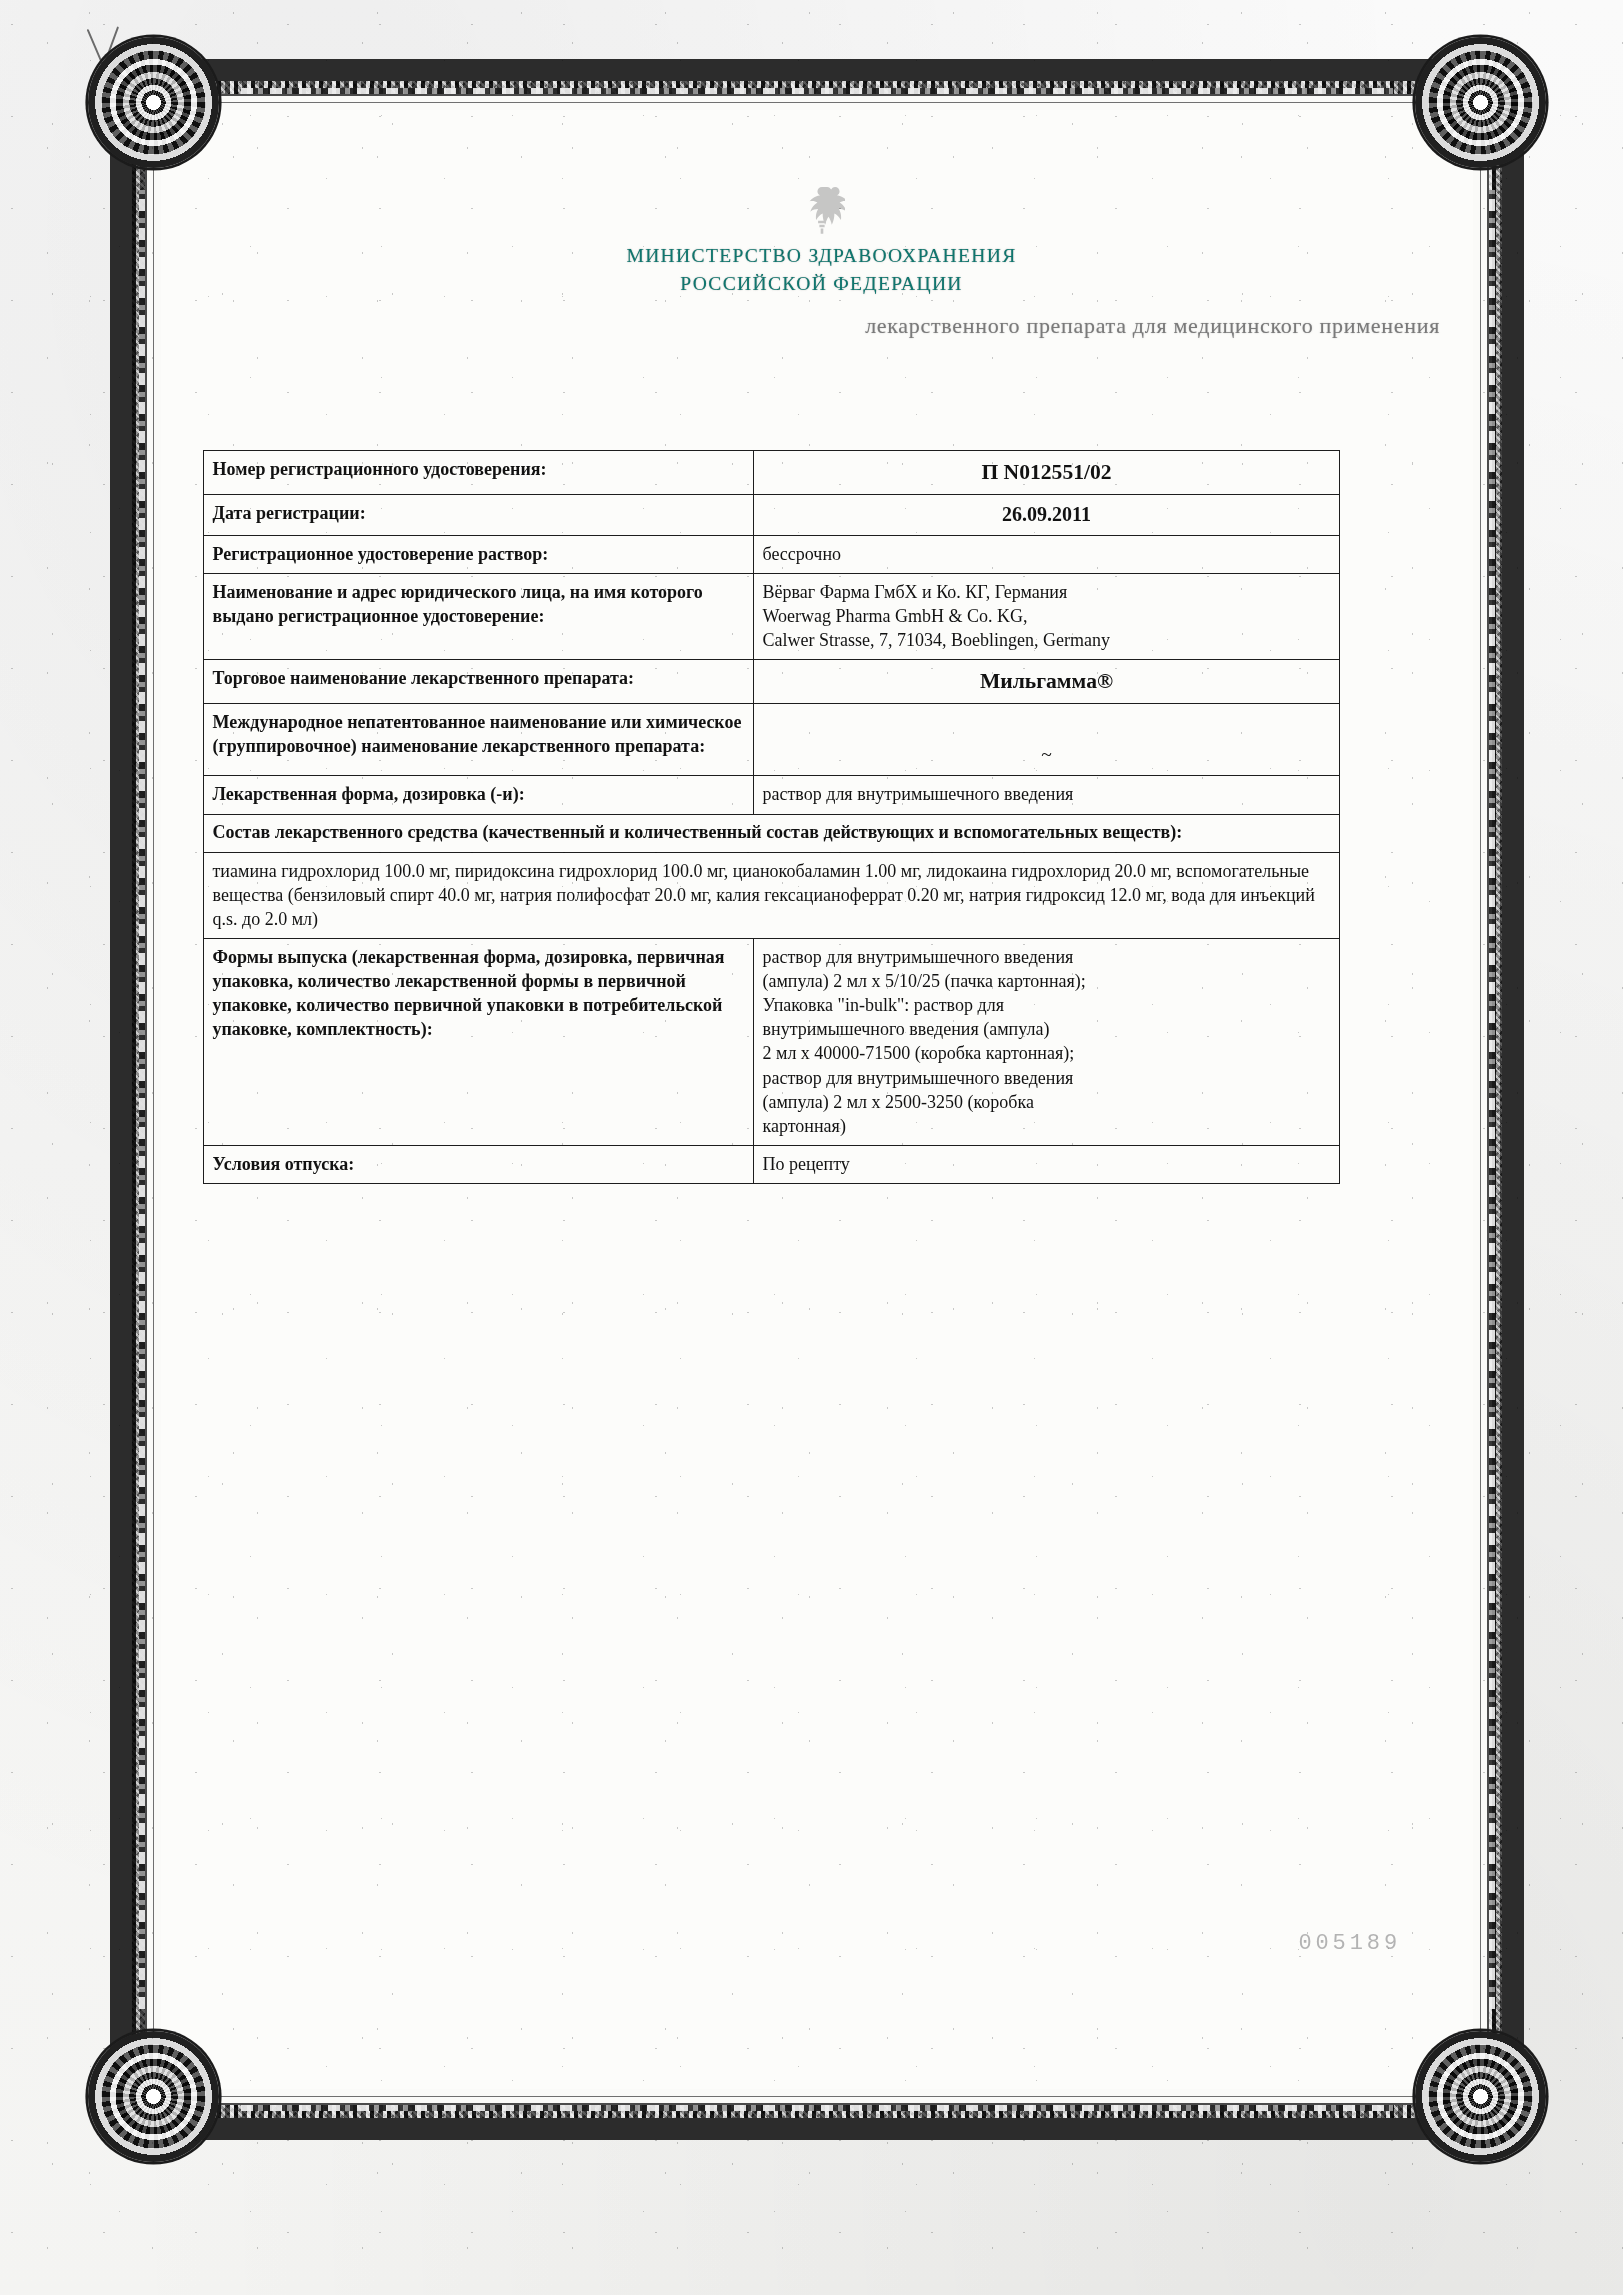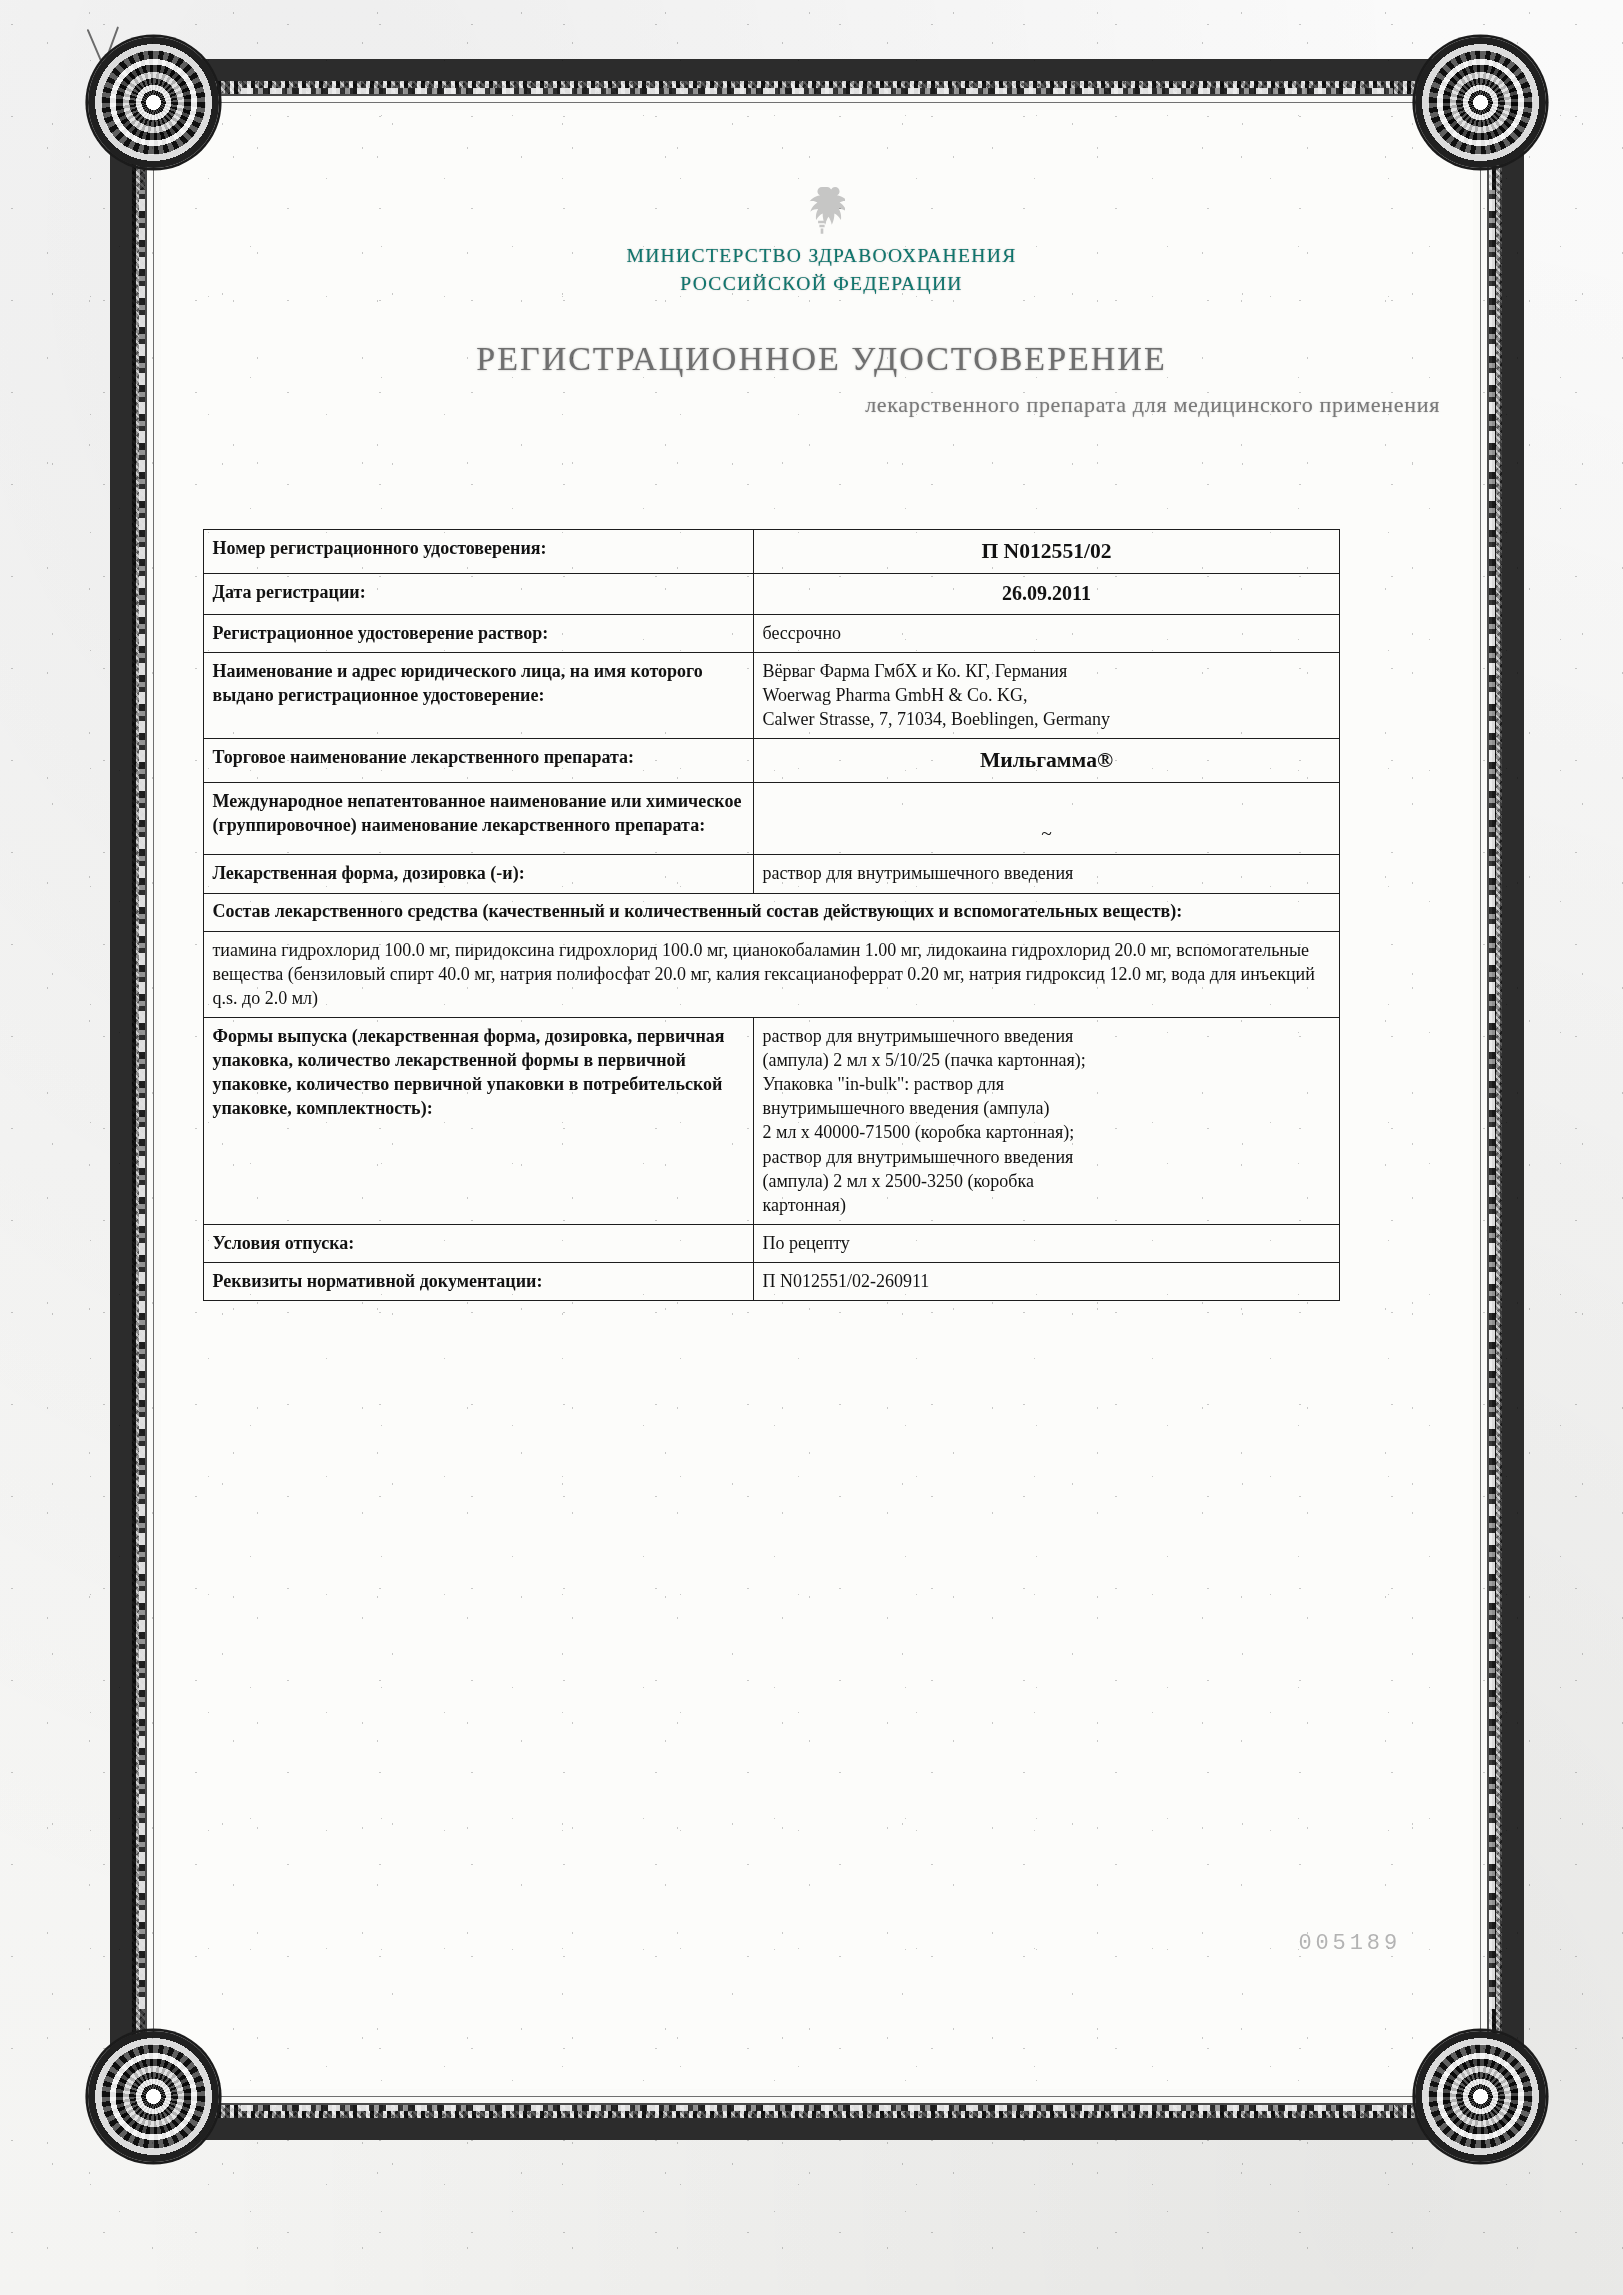--- a/index.html
+++ b/index.html
@@ -349,21 +349,20 @@
           <path d="M29 58 h12 v4 h-12z M31 64 h8 v4 h-8z M33 70 h4 v8 h-4z"></path>
         </g>
       </svg>
     </div>
 
     <div class="ministry">
       <div>МИНИСТЕРСТВО ЗДРАВООХРАНЕНИЯ</div>
       <div>РОССИЙСКОЙ ФЕДЕРАЦИИ</div>
     </div>
 
-    <div class="doc-title">РЕГИСТРАЦИОННОЕ УДОСТОВЕРЕНИЕ</div>
     <div class="doc-subtitle">лекарственного препарата для медицинского применения</div>
 
     <table class="reg">
       <colgroup>
           <col style="width:550px">
           <col style="width:586px">
         </colgroup>
       <tbody>
         <tr>
           <td class="lbl">Номер регистрационного удостоверения:</td>
@@ -413,24 +412,20 @@
             <div>2 мл х 40000-71500 (коробка картонная);</div>
             <div>раствор для внутримышечного введения</div>
             <div>(ампула) 2 мл х 2500-3250 (коробка</div>
             <div>картонная)</div>
           </td>
         </tr>
         <tr>
           <td class="lbl">Условия отпуска:</td>
           <td class="val">По рецепту</td>
         </tr>
-        <tr>
-          <td class="lbl">Реквизиты нормативной документации:</td>
-          <td class="val">П N012551/02-260911</td>
-        </tr>
       </tbody>
     </table>
 
     <div id="serial">005189</div>
   </div>
 
   <div id="speckle"></div>
 </div>
 
 

